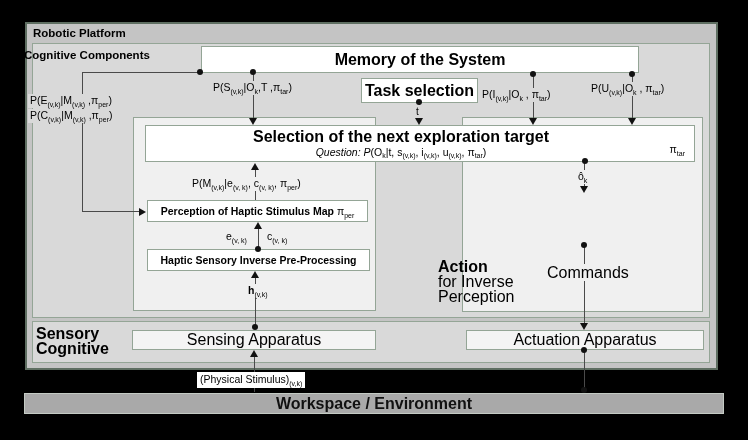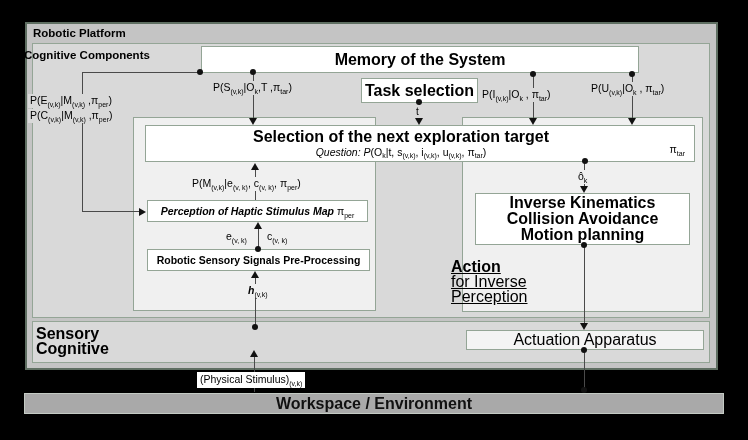--- a/index.html
+++ b/index.html
@@ -15,21 +15,21 @@
   .arr-d{position:absolute;width:0;height:0;border-left:4px solid transparent;border-right:4px solid transparent;border-top:7px solid #111;}
   .arr-u{position:absolute;width:0;height:0;border-left:4px solid transparent;border-right:4px solid transparent;border-bottom:7px solid #111;}
   .arr-r{position:absolute;width:0;height:0;border-top:4px solid transparent;border-bottom:4px solid transparent;border-left:7px solid #111;}
   .lbl{position:absolute;font-size:10.5px;white-space:nowrap;line-height:13px;}
   .bold{font-weight:700;}
   .t11{font-size:16px;}
   .t115{font-size:11.5px;}
   .bgc{background:#d9d9d9;padding:0 2px;}
   .bgg{background:#f0f0f0;padding:0 2px;}
   .sg-n{}
-  .sg-b{font-weight:700;font-style:italic;}
+  .sg-b{font-weight:700;}
   .sg-i{font-style:italic;}
   .sg-s{font-size:7px;position:relative;top:2.5px;}
   .center{text-align:center;}
 </style>
 </head>
 <body>
 
 <div class="stage">
 
   <div class="box" style="left:25px;top:22px;width:693px;height:348px;background:#c4c4c4;border:2px solid #5e6e61;"></div>
@@ -62,29 +62,27 @@
       <div class="lbl" style="position:static;font-size:10.5px;"><span class="sg-i">Question:  </span><span class="sg-i">P</span><span class="sg-n">(O</span><span class="sg-s">k</span><span class="sg-n">|t, s</span><span class="sg-s">(v,k)</span><span class="sg-n">, i</span><span class="sg-s">(v,k)</span><span class="sg-n">, u</span><span class="sg-s">(v,k)</span><span class="sg-n">, π</span><span class="sg-s">tar</span><span class="sg-n">)</span></div>
     </div>
     <span class="lbl" style="right:9px;bottom:4px;left:auto;"><span class="sg-n">π</span><span class="sg-s">tar</span></span>
   </div>
 
   <div class="box wbox" style="left:147px;top:200px;width:221px;height:22px;font-size:10.5px;">
     <span><span class="sg-b">Perception of Haptic Stimulus Map</span><span class="sg-n"> π</span><span class="sg-s">per</span></span>
   </div>
 
   <div class="box wbox bold" style="left:147px;top:249px;width:223px;height:22px;font-size:10.5px;">
-    <span>Robotic Sensory Signals Pre-Processing</span>
+    <span>Haptic Sensory Inverse Pre-Processing</span>
   </div>
 
-  <div class="box wbox bold t11" style="left:475px;top:193px;width:215px;height:52px;flex-direction:column;line-height:16px;">
-    <div>Inverse Kinematics</div>
-    <div>Collision Avoidance</div>
-    <div>Motion planning</div>
+
+  <div class="box lbox t11" style="left:132px;top:330px;width:244px;height:20px;">
+    <span>Sensing Apparatus</span>
   </div>
-
   <div class="box lbox t11" style="left:466px;top:330px;width:238px;height:20px;">
     <span>Actuation Apparatus</span>
   </div>
 
   <div class="box bold t11" style="left:24px;top:393px;width:700px;height:21px;background:#a9a9a9;border:1px solid #c4cbc4;display:flex;align-items:center;justify-content:center;color:#111;">
     <span>Workspace / Environment</span>
   </div>
 
   <div class="line" style="left:82px;top:72px;width:118px;height:1px;"></div>
   <div class="line" style="left:82px;top:72px;width:1px;height:140px;"></div>
@@ -131,24 +129,25 @@
   <div class="lbl bgc" style="left:480px;top:88px;"><span class="sg-n">P(I</span><span class="sg-s">(v,k)</span><span class="sg-n">|O</span><span class="sg-s">k</span><span class="sg-n"> , π</span><span class="sg-s">tar</span><span class="sg-n">)</span></div>
   <div class="lbl bgc" style="left:589px;top:82px;"><span class="sg-n">P(U</span><span class="sg-s">(v,k)</span><span class="sg-n">|O</span><span class="sg-s">k</span><span class="sg-n"> , π</span><span class="sg-s">tar</span><span class="sg-n">)</span></div>
   <div class="lbl bgc" style="left:414px;top:105px;font-size:10px;">t</div>
   <div class="lbl bgg" style="left:190px;top:177px;"><span class="sg-n">P(M</span><span class="sg-s">(v,k)</span><span class="sg-n">|e</span><span class="sg-s">(v, k)</span><span class="sg-n">, c</span><span class="sg-s">(v, k)</span><span class="sg-n">, π</span><span class="sg-s">per</span><span class="sg-n">)</span></div>
   <div class="lbl" style="left:226px;top:230px;"><span class="sg-n">e</span><span class="sg-s">(v, k)</span></div>
   <div class="lbl" style="left:267px;top:230px;"><span class="sg-n">c</span><span class="sg-s">(v, k)</span></div>
   <div class="lbl bgg" style="left:246px;top:284px;"><span class="sg-b">h</span><span class="sg-s">(v,k)</span></div>
   <div class="lbl bgg" style="left:576px;top:170px;"><span class="sg-n">ô</span><span class="sg-s">k</span></div>
 
 
-  <div class="lbl t11" style="left:451px;top:259px;line-height:15px;text-decoration:underline;">
+  <div class="lbl t11" style="left:438px;top:259px;line-height:15px;">
     <div class="bold">Action</div>
     <div>for Inverse</div>
     <div>Perception</div>
   </div>
 
   <div class="lbl bgg center t11" style="left:545px;top:264px;width:80px;line-height:17px;">
+    <div>Commands</div>
   </div>
 
   <div class="lbl" style="left:197px;top:372px;background:#fff;padding:1px 3px;z-index:5;"><span class="sg-n">(Physical Stimulus)</span><span class="sg-s">(v,k)</span></div>
 
 </div>
 
 </body></html>

